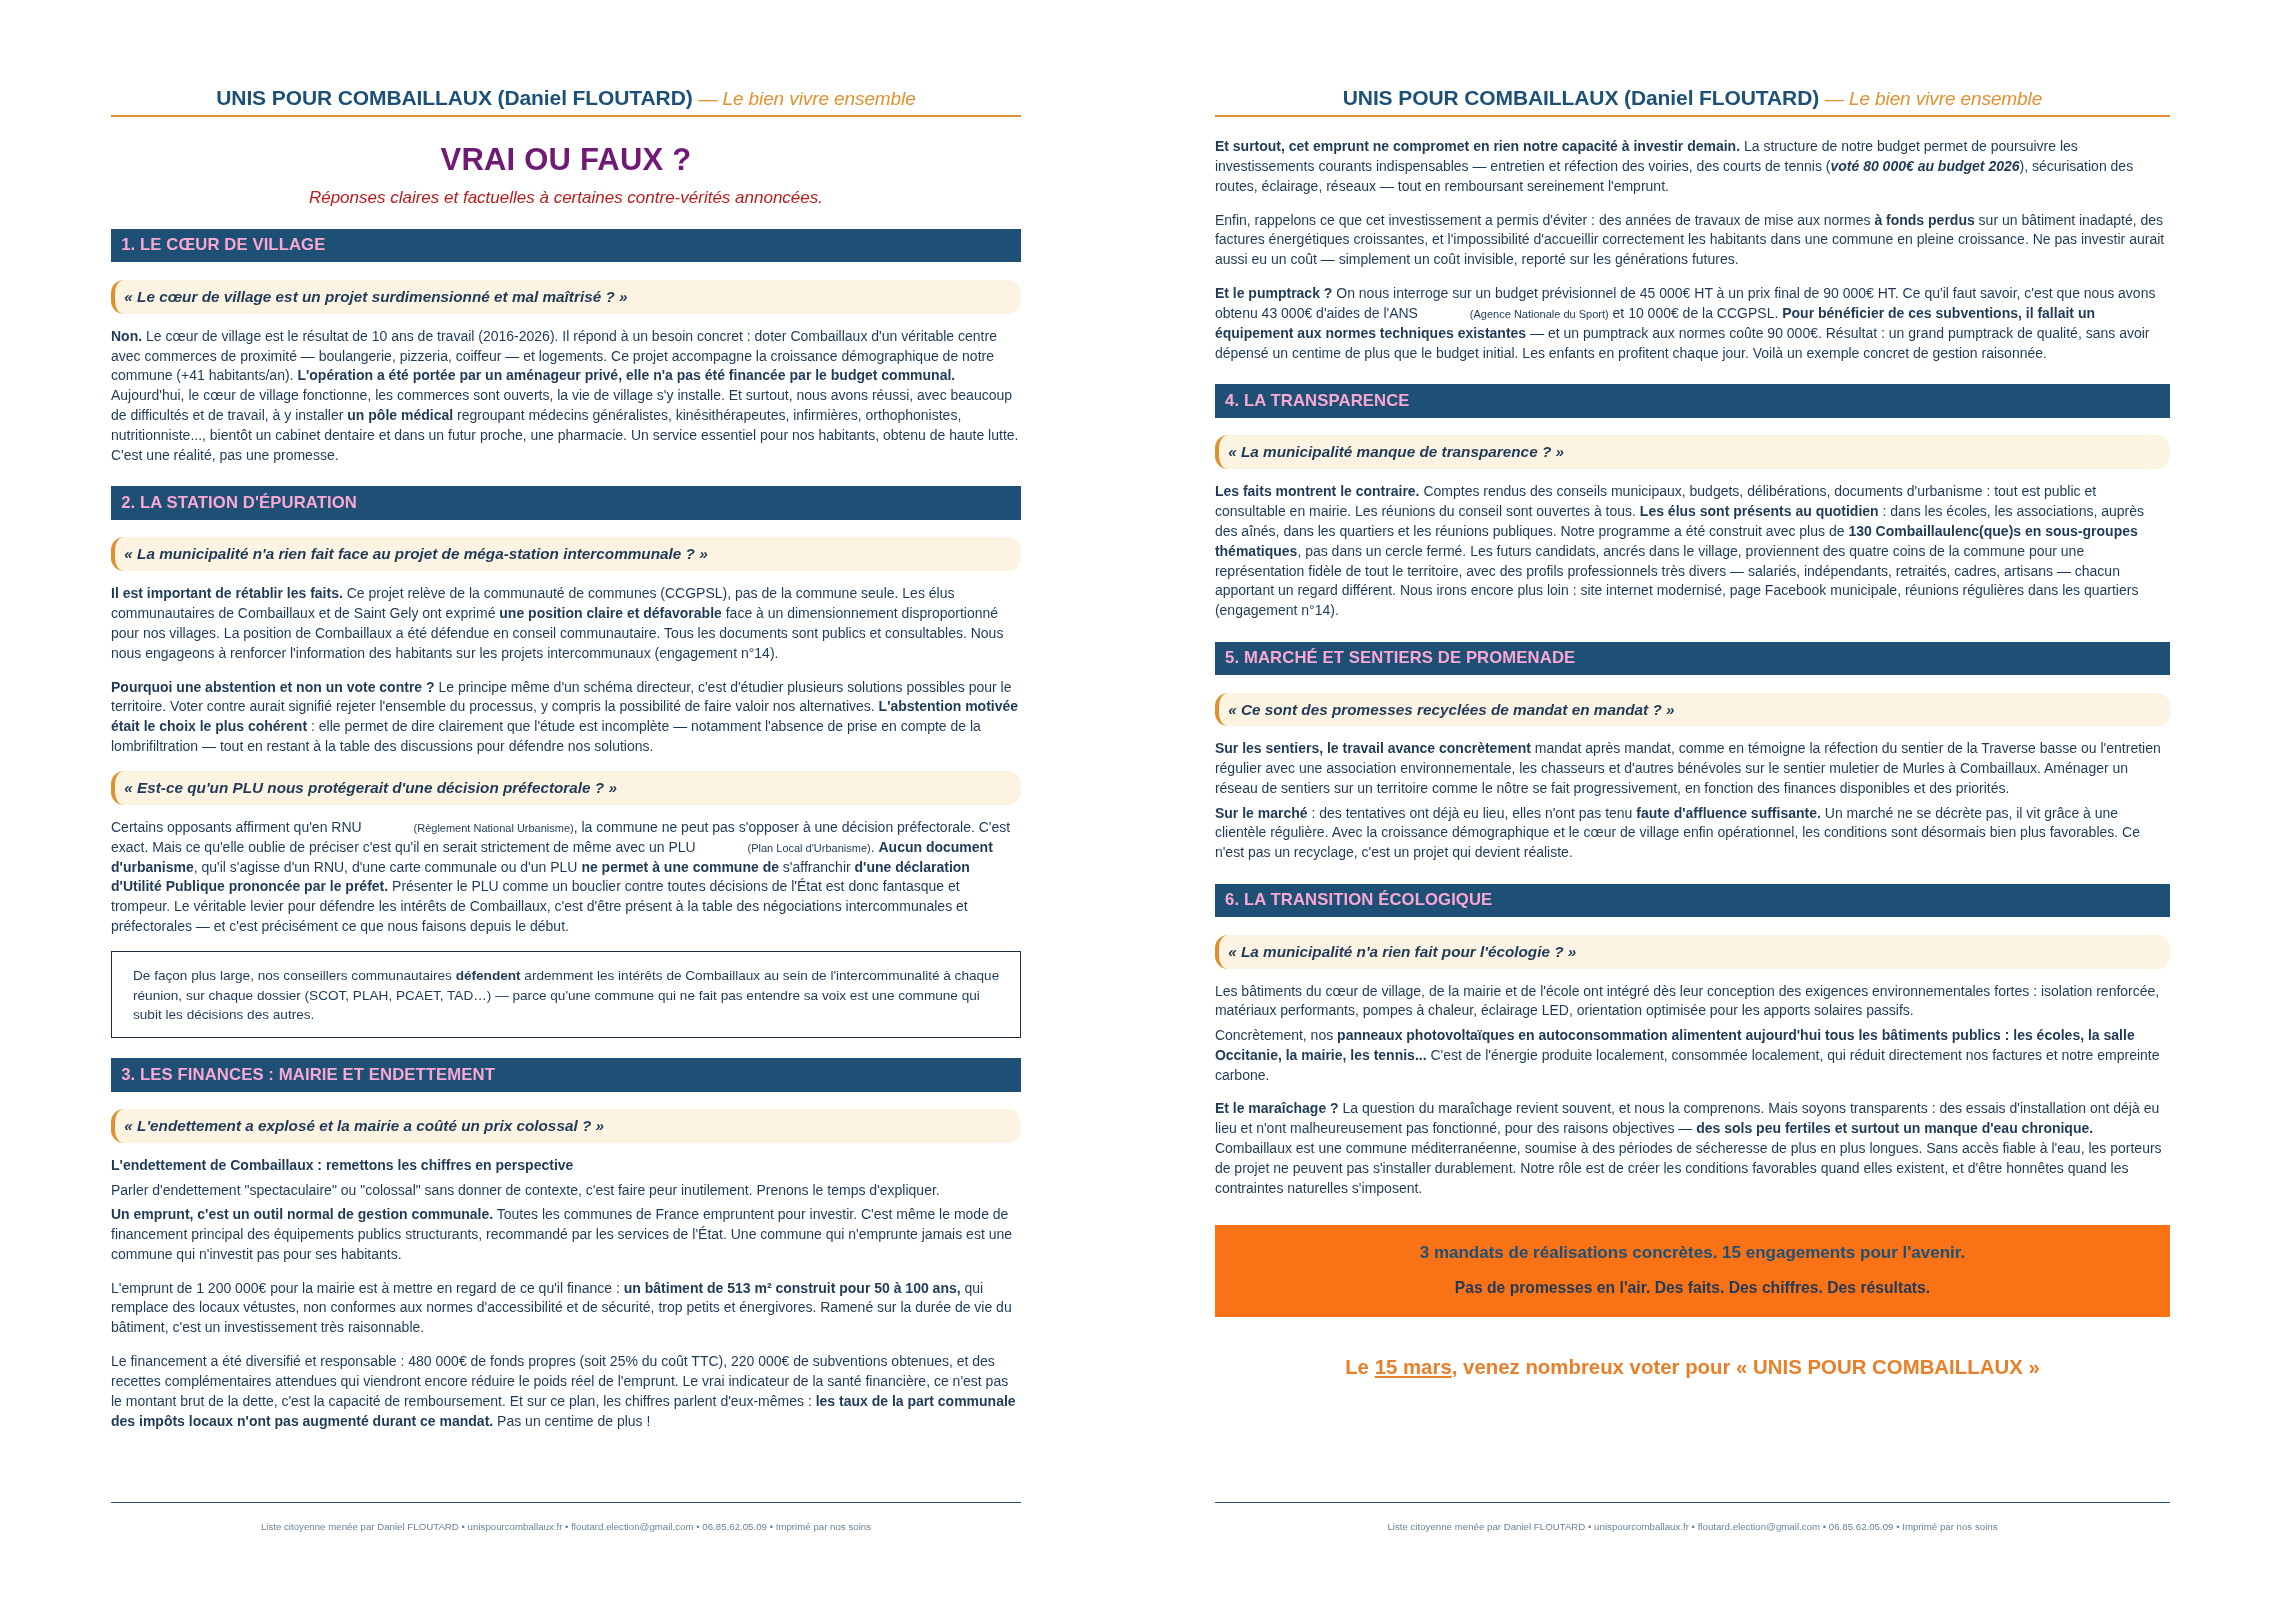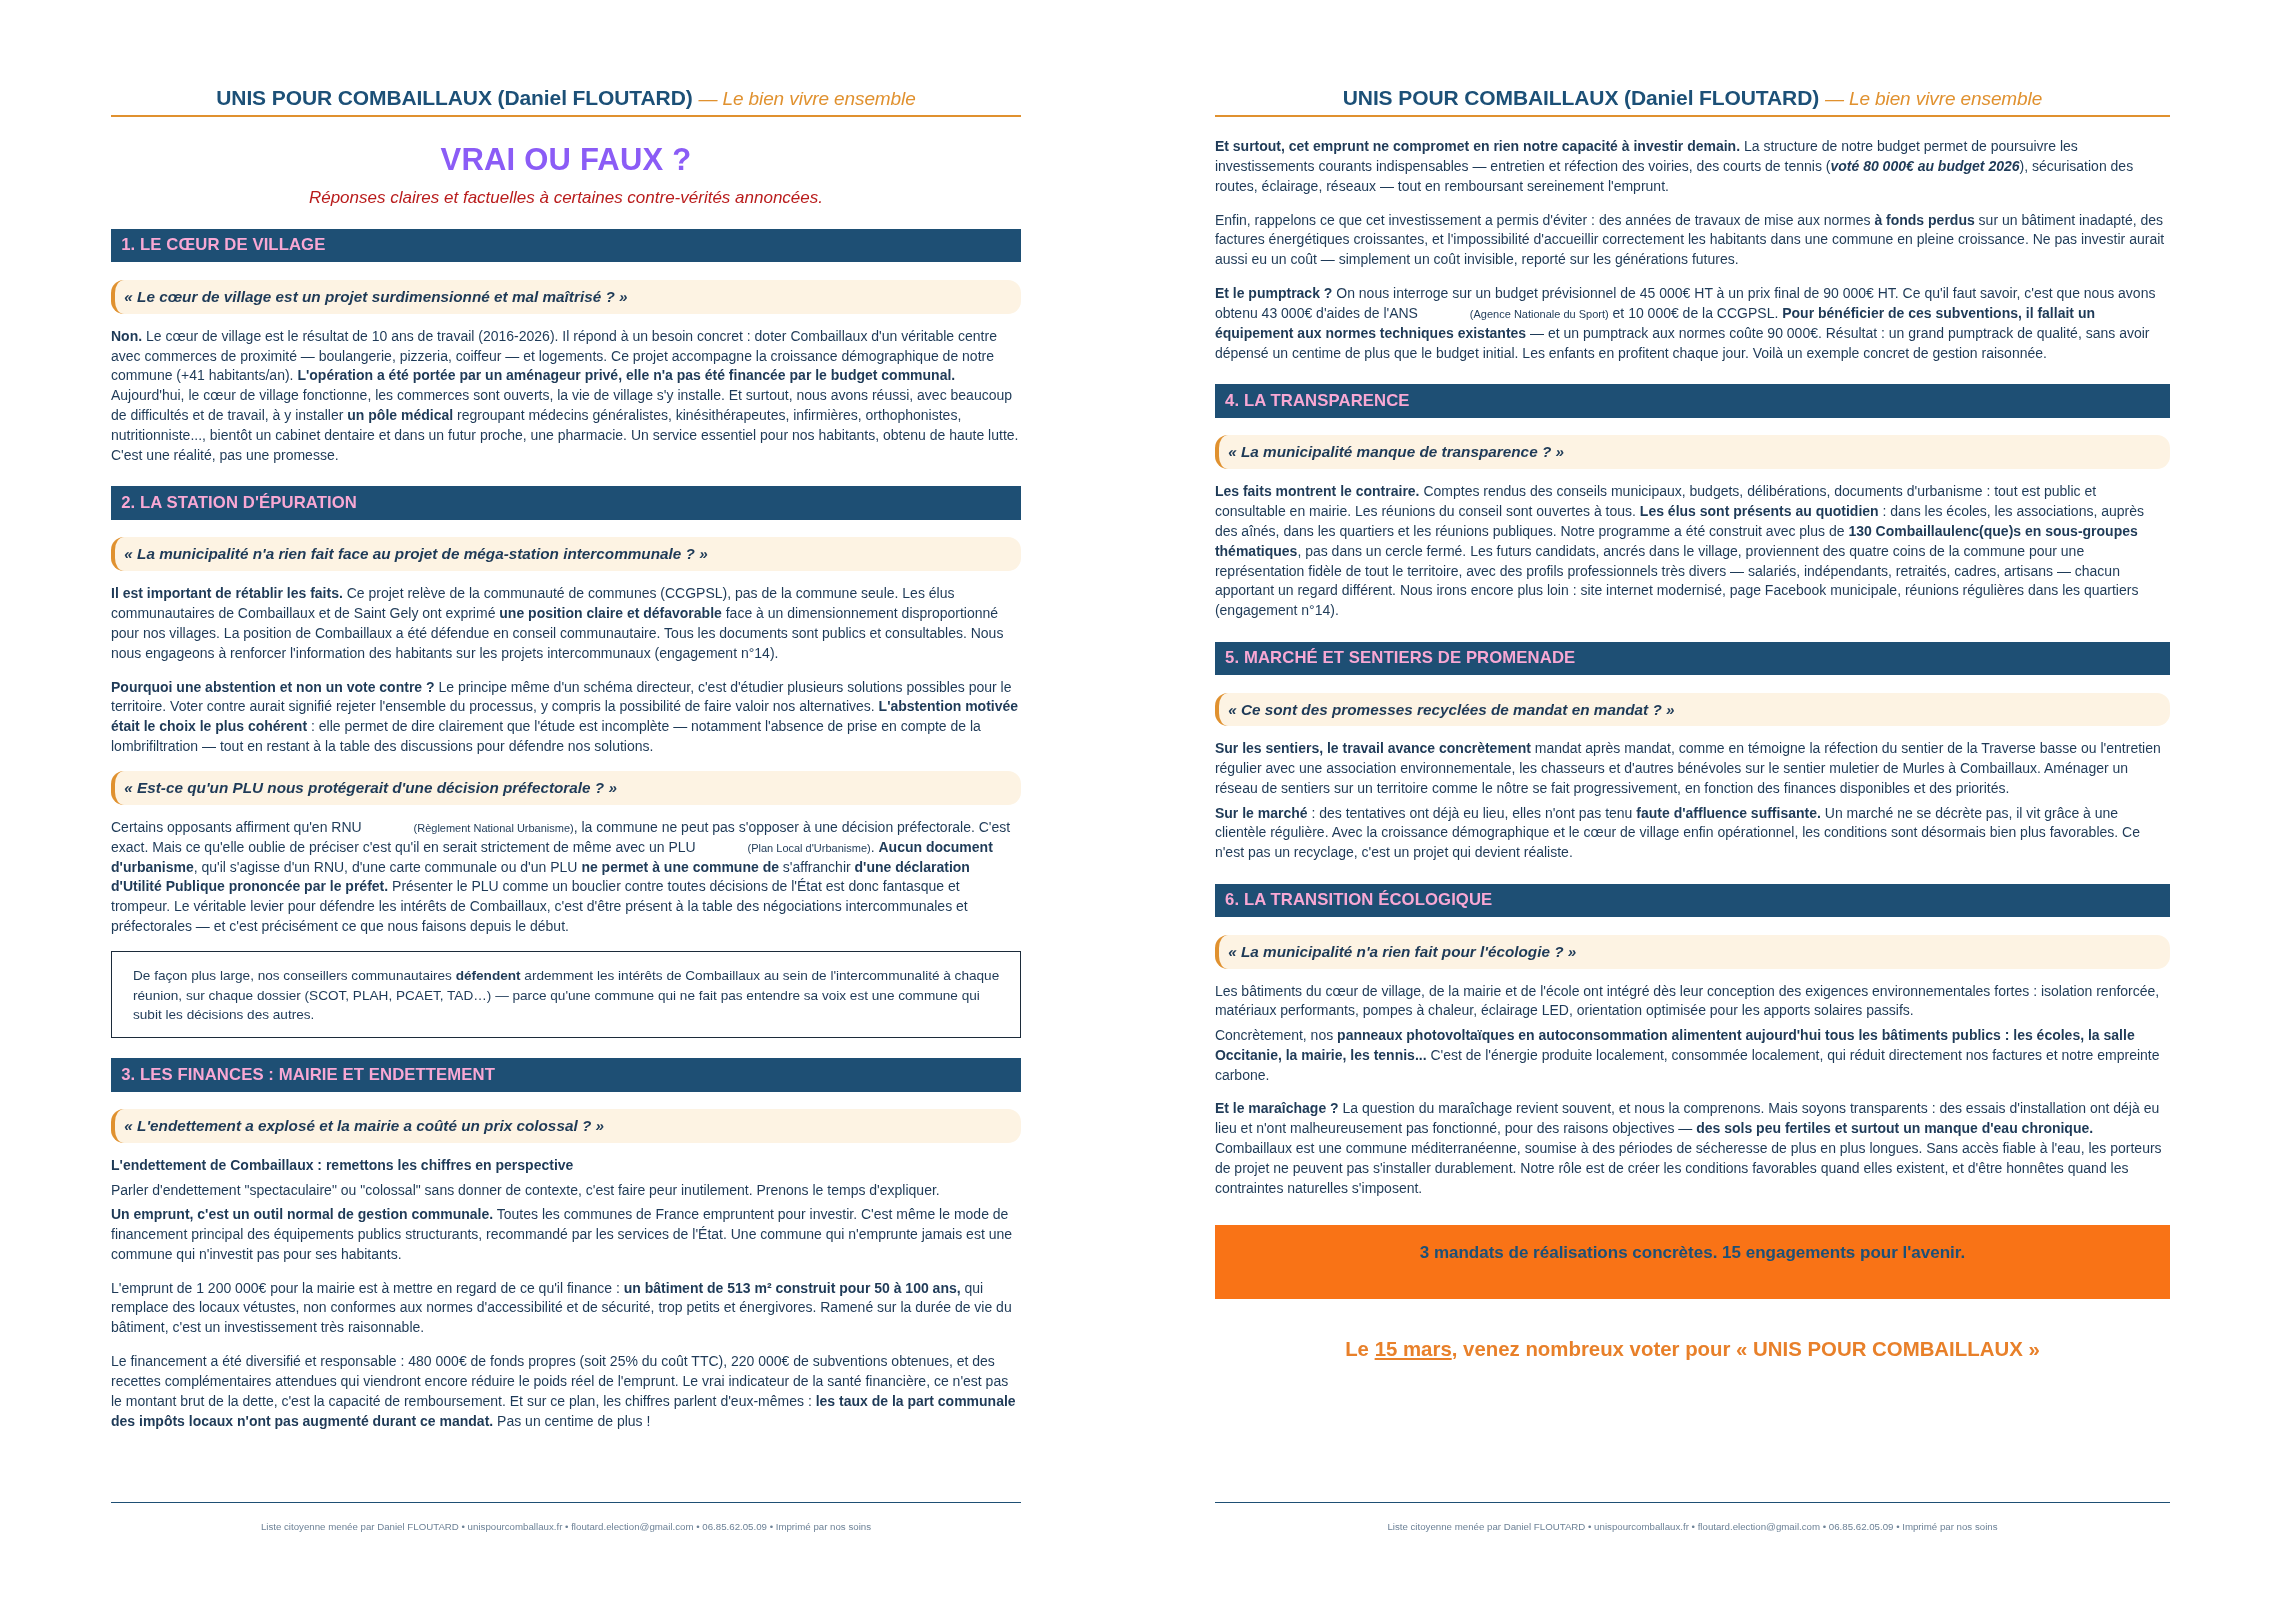--- a/index.html
+++ b/index.html
@@ -38,21 +38,21 @@
     font-style:italic;
     color:#e0912f;
     font-size:19px;
   }
 
   
   .doc-title{
     text-align:center;
     font-size:31px;
     font-weight:bold;
-    color:#8b5cf6;
+    color:#701a75;
     margin:25px 0 10.2px 0;
     letter-spacing:0.2px;
   }
   .doc-sub{
     text-align:center;
     font-size:17px;
     font-style:italic;
     color:#b91c1c;
     margin-bottom:21px;
   }
@@ -194,20 +194,21 @@
     <p class="body"><b>Sur le marché</b><span> : des tentatives ont déjà eu lieu, elles n'ont pas tenu </span><b>faute d'affluence suffisante.</b><span> Un marché ne se décrète pas, il vit grâce à une clientèle régulière. Avec la croissance démographique et le cœur de village enfin opérationnel, les conditions sont désormais bien plus favorables. Ce n'est pas un recyclage, c'est un projet qui devient réaliste.</span></p>
 
     <div class="section-bar">6. LA TRANSITION ÉCOLOGIQUE</div>
     <div class="claim">« La municipalité n'a rien fait pour l'écologie ? »</div>
     <p class="body tight">Les bâtiments du cœur de village, de la mairie et de l'école ont intégré dès leur conception des exigences environnementales fortes : isolation renforcée, matériaux performants, pompes à chaleur, éclairage LED, orientation optimisée pour les apports solaires passifs.</p>
     <p class="body"><span>Concrètement, nos </span><b>panneaux photovoltaïques en autoconsommation alimentent aujourd'hui tous les bâtiments publics : les écoles, la salle Occitanie, la mairie, les tennis...</b><span> C'est de l'énergie produite localement, consommée localement, qui réduit directement nos factures et notre empreinte carbone.</span></p>
     <p class="body"><b>Et le maraîchage ?</b><span> La question du maraîchage revient souvent, et nous la comprenons. Mais soyons transparents : des essais d'installation ont déjà eu lieu et n'ont malheureusement pas fonctionné, pour des raisons objectives — </span><b>des sols peu fertiles et surtout un manque d'eau chronique.</b><span> Combaillaux est une commune méditerranéenne, soumise à des périodes de sécheresse de plus en plus longues. Sans accès fiable à l'eau, les porteurs de projet ne peuvent pas s'installer durablement. Notre rôle est de créer les conditions favorables quand elles existent, et d'être honnêtes quand les contraintes naturelles s'imposent.</span></p>
 
     <div class="closing-box">
       <div class="closing-line1">3 mandats de réalisations concrètes. 15 engagements pour l'avenir.</div>
+      <div class="closing-line2">Pas de promesses en l'air. Des faits. Des chiffres. Des résultats.</div>
     </div>
 
     <div class="vote-line"><span>Le </span><u>15 mars</u><span>, venez nombreux voter pour « UNIS POUR COMBAILLAUX »</span></div>
 
     <div class="footer">Liste citoyenne menée par Daniel FLOUTARD • unispourcomballaux.fr • floutard.election@gmail.com • 06.85.62.05.09 • Imprimé par nos soins</div>
   </div>
 
 </div>
 
 

